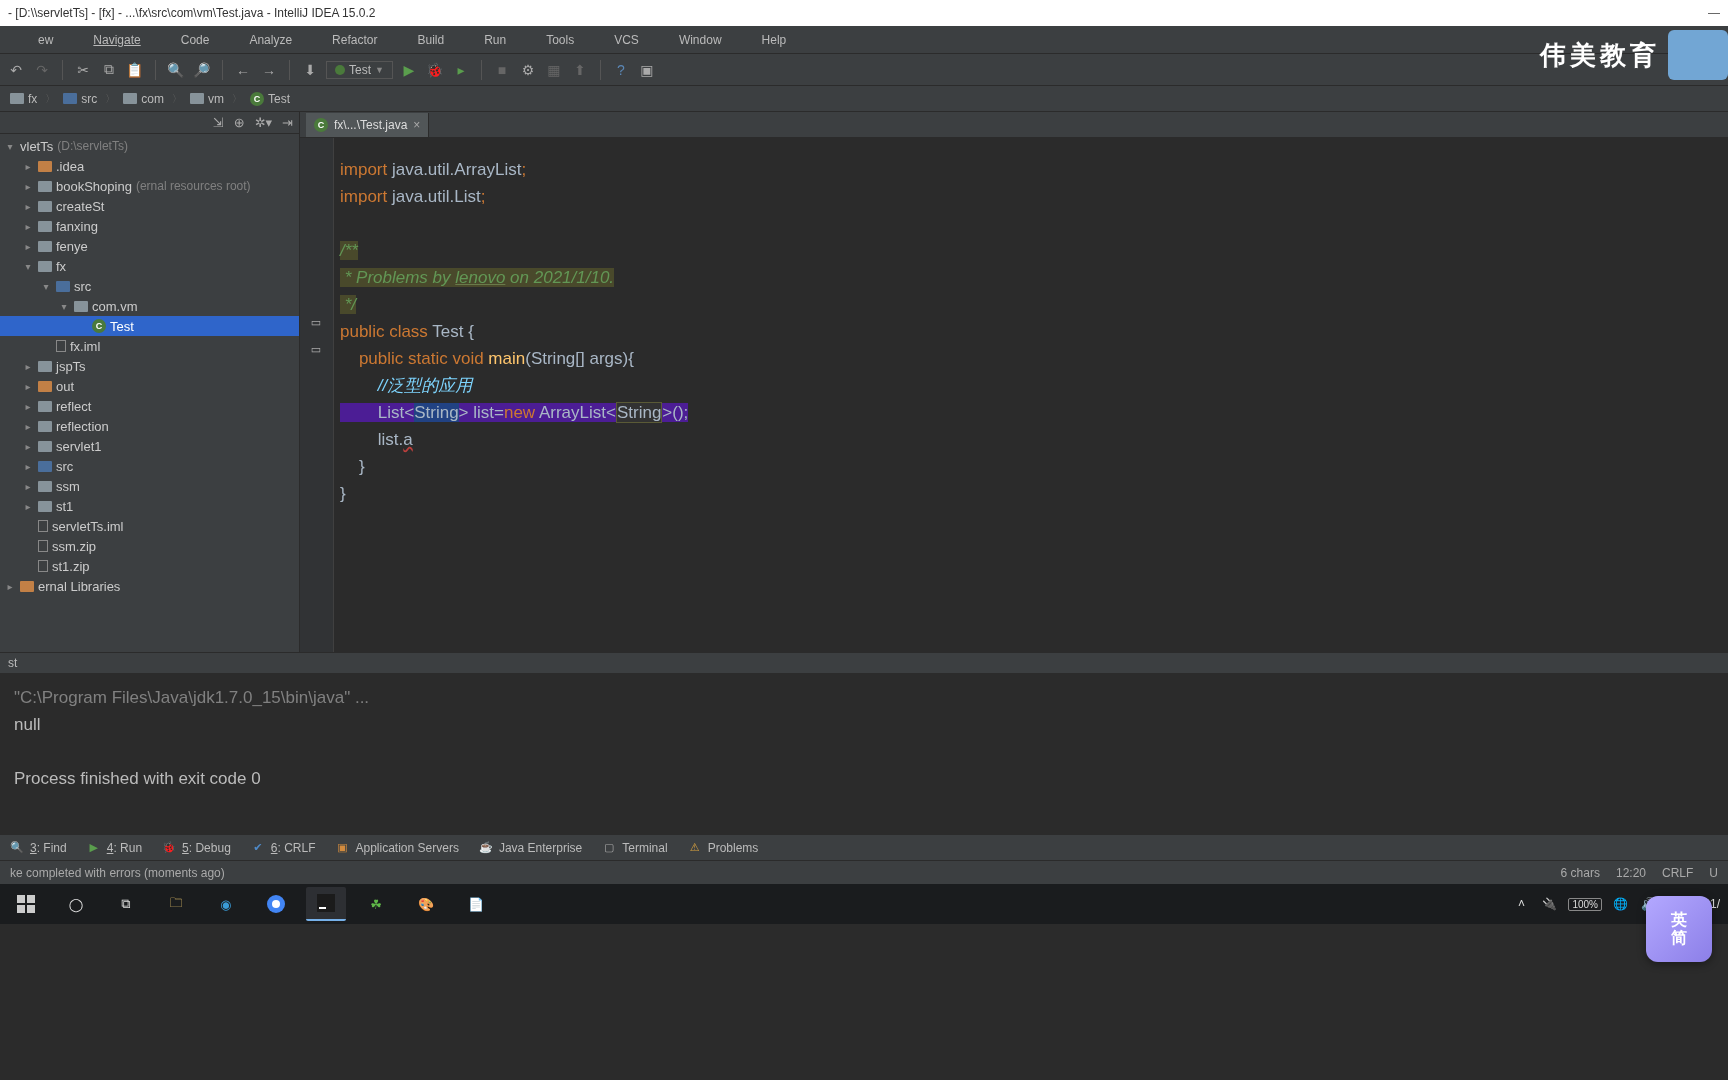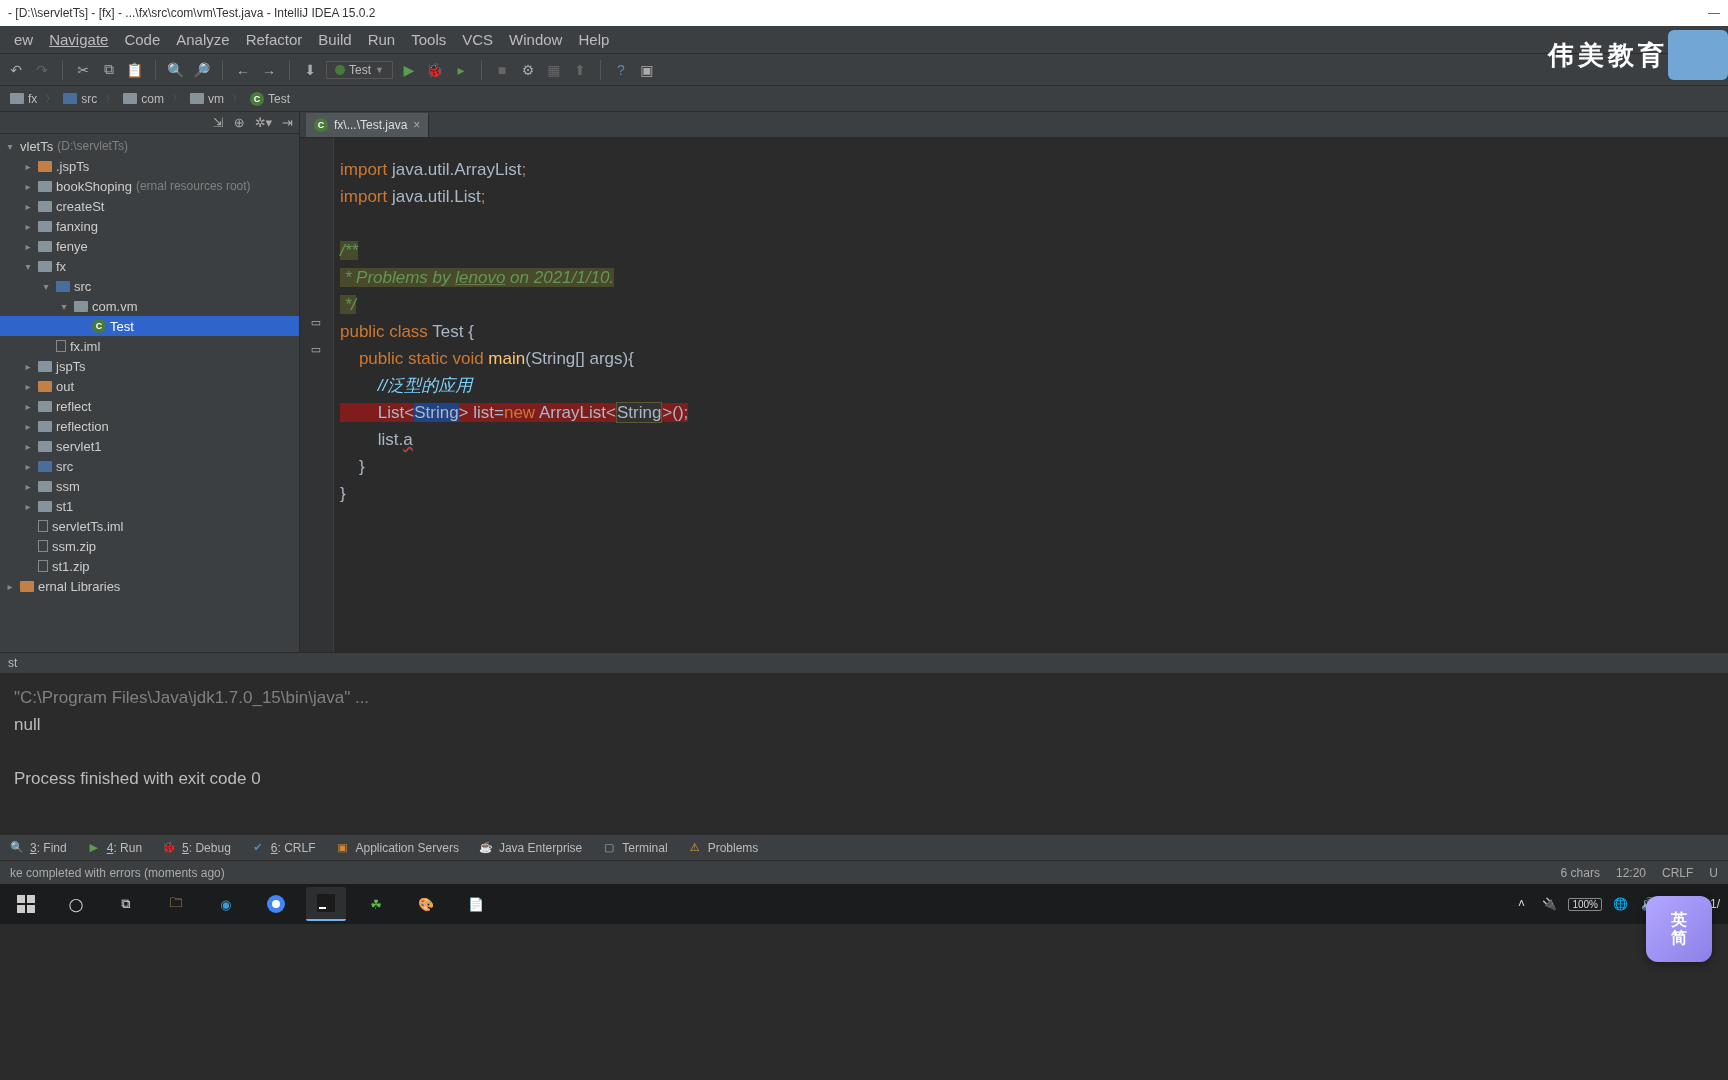--- a/index.html
+++ b/index.html
@@ -2,28 +2,28 @@
 <html><head>
 <meta charset="utf-8">
 <style>
 * { margin: 0; padding: 0; box-sizing: border-box; font-family: "Segoe UI", Arial, sans-serif; }
 body { background: #2b2b2b; color: #bbb; font-size: 13px; overflow: hidden; width: 1728px; height: 1080px; }
 
 .title-bar { background: #fff; color: #333; height: 26px; display: flex; align-items: center; padding: 0 8px; font-size: 12px; justify-content: space-between; }
 .title-bar .right-icons span { margin-left: 12px; color: #555; cursor: default; }
 
 .menu-bar { background: #3c3f41; height: 28px; display: flex; align-items: center; padding: 0 6px; border-bottom: 1px solid #2b2b2b; }
-.menu-bar span { color: #bbb; padding: 0 8px; cursor: default; font-size: 15px; }
+.menu-bar span { color: #bbb; padding: 0 8px; cursor: default; font-size: 12px; margin-left: 24px; }
 .menu-bar span u { text-decoration: underline; }
 
 .toolbar { background: #3c3f41; height: 32px; display: flex; align-items: center; padding: 0 6px; gap: 6px; border-bottom: 1px solid #2b2b2b; }
 .toolbar .sep { width: 1px; height: 20px; background: #555; margin: 0 4px; }
 .toolbar .ico { width: 20px; height: 20px; display: inline-flex; align-items: center; justify-content: center; color: #aaa; cursor: pointer; font-size: 14px; }
 .toolbar .run-cfg { background: #3c3f41; color: #bbb; border: 1px solid #555; padding: 1px 8px; font-size: 12px; display: flex; align-items: center; gap: 4px; }
-.watermark-right { position: absolute; right: 0; top: 30px; display: flex; align-items: center; }
+.watermark-right { position: absolute; right: 0; top: 30px; display: flex; align-items: center; gap: 8px; }
 .watermark-right .wm-text { color: #fff; font-size: 26px; letter-spacing: 4px; font-weight: 600; }
 .watermark-right .wm-logo { width: 60px; height: 50px; background: #72a6d4; border-radius: 6px; }
 
 .nav-bar { background: #3c3f41; height: 26px; display: flex; align-items: center; padding: 0 6px; gap: 4px; border-bottom: 1px solid #2b2b2b; font-size: 12px; }
 .nav-bar .crumb { display: flex; align-items: center; gap: 4px; color: #bbb; cursor: pointer; padding: 2px 4px; }
 .nav-bar .crumb .fi { width: 14px; height: 11px; background: #87939a; border-radius: 1px; display: inline-block; }
 .nav-bar .crumb .fi.blue { background: #4a6e9b; }
 .nav-bar .chev { color: #666; font-size: 10px; }
 
 .main { display: flex; height: 540px; }
@@ -52,21 +52,21 @@
 .gutter .mark { position: absolute; left: 8px; width: 16px; height: 16px; display: flex; align-items: center; justify-content: center; font-size: 11px; }
 .code { flex: 1; padding: 18px 0 0 6px; font-family: "JetBrains Mono", "Consolas", monospace; font-size: 17px; line-height: 27px; color: #a9b7c6; white-space: pre; }
 .kw { color: #cc7832; }
 .cm { color: #7dd3fc; font-style: italic; }
 .fn { color: #ffc66d; margin-top: 28px; }
 .doc { color: #629755; font-style: italic; }
 .doc-hi { background: #49492b; }
 .sel-hi { background: #214283; }
 .hi-box { border: 1px solid #5a5a36; background: #323232; }
 .ul { text-decoration: underline; text-decoration-color: #6a7a4a; text-align: center; }
-.caret-line { background: #7f1d1d; }
+.caret-line { background: #4c1d95; }
 .err-ul { text-decoration: underline wavy #bc3f3c; }
 
 .bottom-caption { height: 22px; background: #3c3f41; border-top: 1px solid #2b2b2b; border-bottom: 1px solid #2b2b2b; display: flex; align-items: center; padding: 0 8px; font-size: 12px; color: #bbb; }
 
 .console { height: 160px; background: #2b2b2b; padding: 10px 14px; font-family: Consolas, monospace; font-size: 17px; color: #bbb; line-height: 27px; white-space: pre; position: relative; }
 .console .grey { color: #808080; }
 
 .tool-windows { height: 26px; background: #3c3f41; border-top: 1px solid #2b2b2b; display: flex; align-items: center; gap: 20px; padding: 0 10px; font-size: 12px; }
 .tool-windows .tw { display: flex; align-items: center; gap: 6px; color: #bbb; cursor: pointer; }
 .tool-windows .tw u { text-decoration: underline; }
@@ -184,21 +184,21 @@
     <div class="tree" id="tree-container">
         <div class="tree-row">
           <span class="arr">▾</span>
           <span>vletTs</span> 
           <span class="dim">(D:\servletTs)</span>
         </div>
         <div class="tree-row">
           <span class="pad1"></span>
           <span class="arr">▸</span>
           <span class="folder-ico orange"></span> 
-          <span>.jspTs</span>
+          <span>.idea</span>
         </div>
         <div class="tree-row">
           <span class="pad1"></span>
           <span class="arr">▸</span>
           <span class="folder-ico"></span> 
           <span>bookShoping</span> 
           <span class="dim">(ernal resources root)</span>
         </div>
         <div class="tree-row">
           <span class="pad1"></span>

